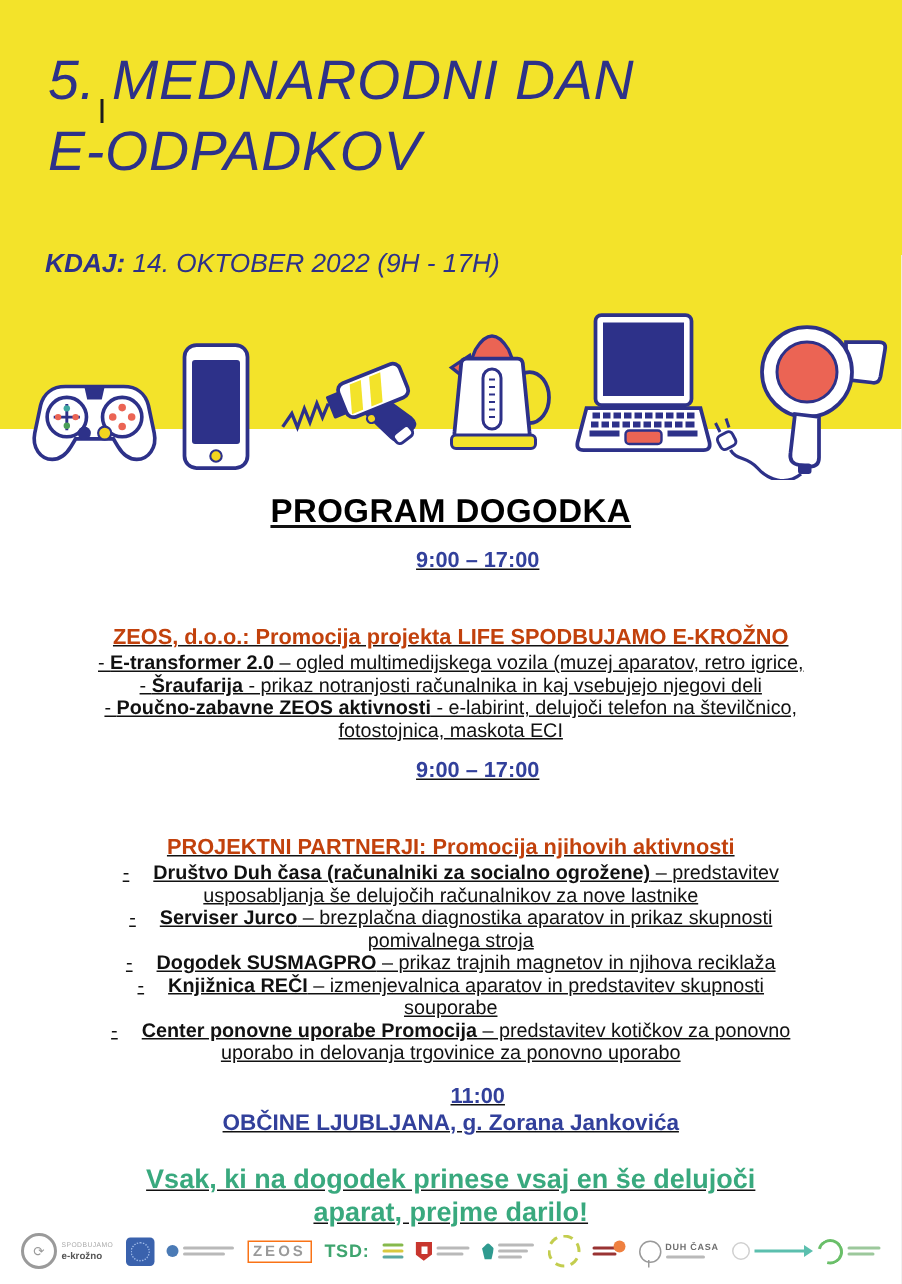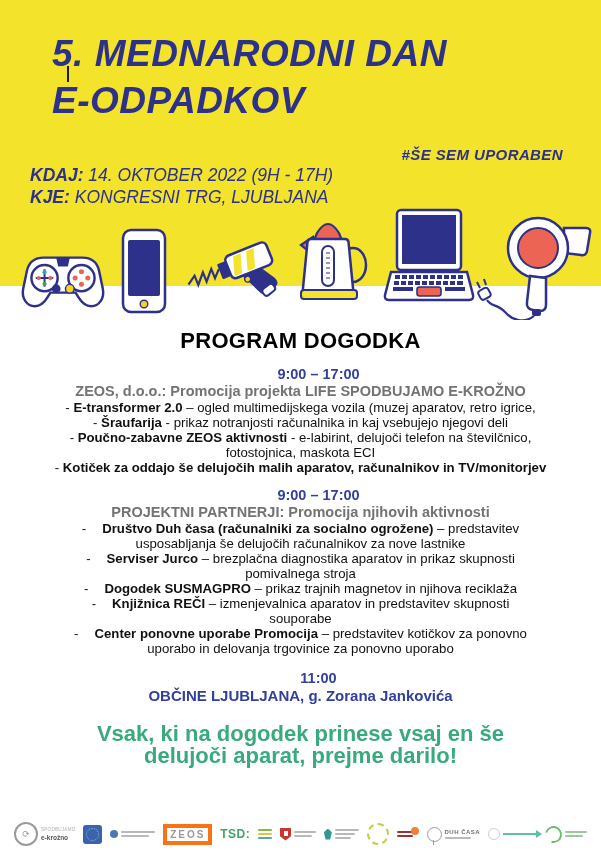--- a/index.html
+++ b/index.html
@@ -5,45 +5,45 @@
   html,body{margin:0;padding:0;background:#e8e8e8;}
   .poster{
     position:relative;width:601px;height:856px;margin:0 auto;
     background:#ffffff;overflow:hidden;
     font-family:"Liberation Sans",sans-serif;
   }
   
   .hero{position:absolute;left:0;top:0;width:601px;height:286px;background:#F3E32A;}
   .title{
     position:absolute;left:32px;top:30px;width:540px;
-    color:#2d3189;font-size:37px;line-height:47px;font-weight:700;font-style:italic;
-    letter-spacing:.5px;white-space:pre-line;margin-left:20px;
+    color:#2d3189;font-size:37px;line-height:47px;font-weight:400;font-style:italic;
+    letter-spacing:.5px;white-space:pre-line;
   }
   .cursor{position:absolute;left:67px;top:66px;width:2px;height:16px;background:#1c1c1c;}
   .hashtag{
     position:absolute;right:38px;top:146px;
     color:#2d3189;font-size:15px;font-weight:700;font-style:italic;letter-spacing:.4px;
   }
   .whenwhere{position:absolute;left:30px;top:164px;color:#2d3189;font-size:17.5px;line-height:22px;font-style:italic;}
   .whenwhere b{font-weight:700;}
   
   .devicon{position:absolute;}
   
-  .program{position:absolute;left:0;top:286px;width:601px;text-align:center;color:#111;}
+  .program{position:absolute;left:0;top:286px;width:601px;text-align:center;color:#111;text-decoration:underline;}
   .program-heading{margin:42px 0 8px 0;font-size:22px;line-height:26px;font-weight:700;color:#000;letter-spacing:.3px;}
   .time{font-size:14.5px;line-height:17px;font-weight:700;color:#32409b;margin-top:12px;padding-left:36px;}
-  .bheader{font-size:14.5px;line-height:17px;font-weight:700;color:#737373;}
+  .bheader{font-size:14.5px;line-height:17px;font-weight:700;color:#c2410c;margin-top:34px;}
   .pline{font-size:13.2px;line-height:15px;color:#111;}
   .pline .b{font-weight:700;}
   .pline .gap{margin-right:16px;}
   .b3 .pline{font-size:15px;line-height:18px;font-weight:700;color:#32409b;}
   .block3{margin-top:14px;}
   .gift{
     margin:18px auto 0 auto;max-width:470px;
-    color:#39A97E;font-size:22px;line-height:21.5px;font-weight:700;
+    color:#39A97E;font-size:18px;line-height:21.5px;font-weight:700;
   }
   .fineprint{
     margin:6px auto 0 auto;max-width:520px;
     color:#9e9e9e;font-size:8.6px;line-height:11px;
   }
   .fineprint b{color:#7f7f7f;font-weight:700;}
   
   .logos{
     position:absolute;left:14px;right:14px;bottom:6px;height:32px;
     display:flex;align-items:center;justify-content:space-between;
@@ -52,21 +52,21 @@
   .bar{display:block;height:2px;background:#b9b9b9;border-radius:1px;}
   .barcol{display:flex;flex-direction:column;gap:2px;}
   .lg-circle{width:20px;height:20px;border:2px solid #9a9a9a;border-radius:50%;
     display:flex;align-items:center;justify-content:center;color:#9a9a9a;font-size:9px;}
   .lg-txt-top{font-size:4.5px;color:#aaa;letter-spacing:.3px;}
   .lg-txt-bot{font-size:6.5px;color:#555;font-weight:700;}
   .lg-eu{width:19px;height:19px;background:#3a62ad;border-radius:3px;
     display:flex;align-items:center;justify-content:center;}
   .lg-eu .ring{width:11px;height:11px;border:1.5px dotted #9db9e8;border-radius:50%;}
   .lg-dot-blue{width:8px;height:8px;background:#4a7ab5;border-radius:50%;}
-  .lg-zeos{font-size:10px;font-weight:700;color:#9a9a9a;letter-spacing:2px;border:4px solid #f97316;padding:1px 3px;}
+  .lg-zeos{font-size:10px;font-weight:700;color:#9a9a9a;letter-spacing:2px;border:1px solid #f97316;padding:1px 3px;}
   .lg-tsd{font-size:12px;font-weight:800;color:#3fa56f;letter-spacing:.5px;}
   .lg-shield{width:11px;height:13px;background:#c8362e;
     clip-path:polygon(0 0,100% 0,100% 68%,50% 100%,0 68%);position:relative;}
   .lg-shield i{position:absolute;left:3.5px;top:3px;width:4px;height:5px;background:#fff;display:block;}
   .lg-teal{width:8px;height:11px;background:#2f9a8f;clip-path:polygon(50% 0,100% 35%,78% 100%,22% 100%,0 35%);}
   .lg-ring-green{width:18px;height:18px;border:2px dashed #c3cd4e;border-radius:50%;}
   .lg-radio{position:relative;padding-right:6px;}
   .lg-radio .bar{background:#993333;}
   .lg-radio .blob{position:absolute;right:0;top:-4px;width:8px;height:8px;background:#ef8040;border-radius:50%;}
   .lg-duh-circle{width:13px;height:13px;border:1.5px solid #9a9a9a;border-radius:50%;position:relative;}
@@ -80,24 +80,22 @@
   .lg-e-bars .bar{background:#9cc89b;width:22px;}
 </style>
 </head>
 <body>
 
 <div class="poster">
 
   <div class="hero">
     <div class="title"><span>5. MEDNARODNI DAN</span><br><span>E-ODPADKOV</span></div>
     <div class="cursor"></div>
-    <div class="hashtag">#ŠE SEM UPORABEN</div>
     <div class="whenwhere">
       <div><b>KDAJ:</b><span> 14. OKTOBER 2022 (9H - 17H)</span></div>
-      <div><b>KJE:</b><span> KONGRESNI TRG, LJUBLJANA</span></div>
     </div>
   </div>
 
   <svg class="devicon" style="left:18px;top:246px" width="90" height="68" viewBox="0 0 90 70">
     <path d="M25 12 H65 C74 12 80 17 82 25 L86 44 C88 54 82 62 74 62 C68 62 64 58 61 53 L58 48 H32 L29 53 C26 58 22 62 16 62 C8 62 2 54 4 44 L8 25 C10 17 16 12 25 12 Z" fill="#fff" stroke="#2d3189" stroke-width="2.5"></path>
     <path d="M38 12 L52 12 L50 21 L40 21 Z" fill="#2d3189"></path>
     <circle cx="26" cy="33" r="13.5" fill="#fff" stroke="#2d3189" stroke-width="2.5"></circle>
     <path d="M17 33 H35 M26 24 V42" stroke="#2d3189" stroke-width="2"></path>
     <circle cx="20" cy="33" r="2.2" fill="#EB6454"></circle>
       <circle cx="26" cy="27" r="2.2" fill="#3fa7a0"></circle>
@@ -187,21 +185,20 @@
     <div class="program-heading">PROGRAM DOGODKA</div>
 
     <div class="block">
       <div class="time">9:00 – 17:00</div>
       <div class="bheader">ZEOS, d.o.o.: Promocija projekta LIFE SPODBUJAMO E-KROŽNO</div>
       <div>
           <div class="pline"><span>- </span><span class="b">E-transformer 2.0</span><span> – ogled multimedijskega vozila (muzej aparatov, retro igrice,</span></div>
           <div class="pline"><span>- </span><span class="b">Šraufarija</span><span> - prikaz notranjosti računalnika in kaj vsebujejo njegovi deli</span></div>
           <div class="pline"><span>- </span><span class="b">Poučno-zabavne ZEOS aktivnosti</span><span> - e-labirint, delujoči telefon na številčnico,</span></div>
           <div class="pline"><span>fotostojnica, maskota ECI</span></div>
-          <div class="pline"><span>- </span><span class="b">Kotiček za oddajo še delujočih malih aparatov, računalnikov in TV/monitorjev</span></div>
         </div>
     </div>
 
     <div class="block">
       <div class="time">9:00 – 17:00</div>
       <div class="bheader">PROJEKTNI PARTNERJI: Promocija njihovih aktivnosti</div>
       <div>
           <div class="pline"><span class="gap">-</span><span class="b">Društvo Duh časa (računalniki za socialno ogrožene)</span><span> – predstavitev</span></div>
           <div class="pline"><span>usposabljanja še delujočih računalnikov za nove lastnike</span></div>
           <div class="pline"><span class="gap">-</span><span class="b">Serviser Jurco</span><span> – brezplačna diagnostika aparatov in prikaz skupnosti</span></div>

